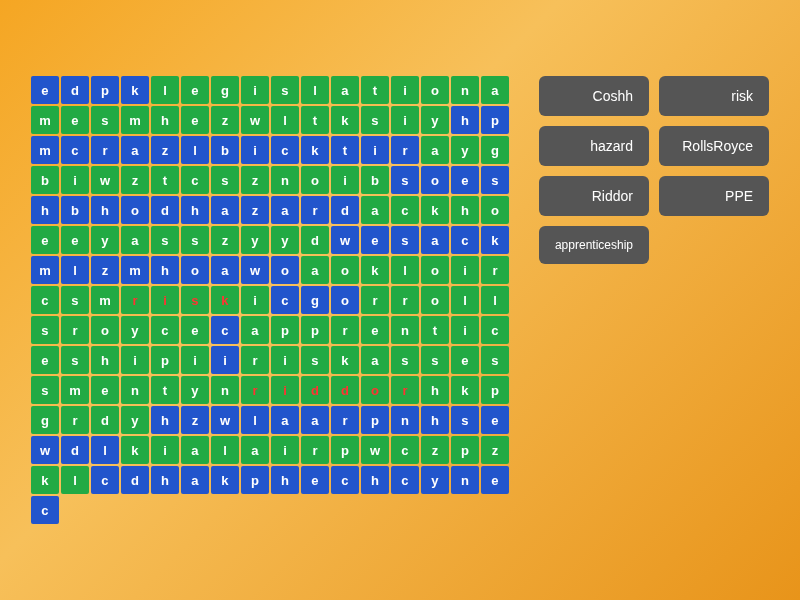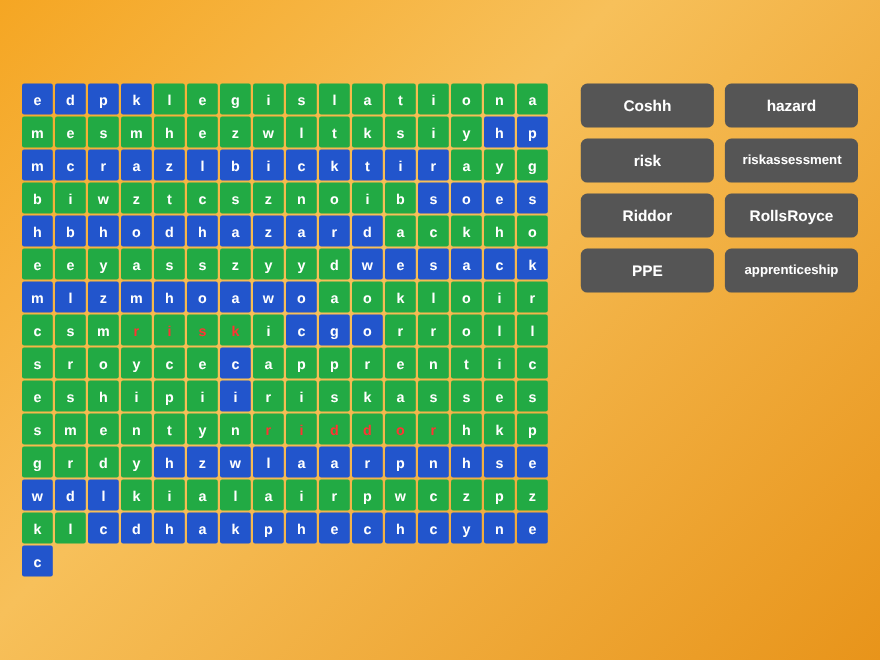--- a/index.html
+++ b/index.html
@@ -50,22 +50,22 @@
       gap: 10px;
       align-content: start;
     }
 
     .word-chip {
       background-color: #555555;
       color: white;
       padding: 12px 16px;
       border-radius: 6px;
       font-size: 14px;
-      font-weight: bold;
-      text-align: center;
+      font-weight: normal;
+      text-align: right;
       min-width: 110px;
     }
 
     .word-chip-wide {
       font-size: 12px;
     }
   </style>
 </head>
 <body>
 
@@ -294,21 +294,20 @@
       <div class="cell" style="background-color: rgb(34, 85, 204); color: white;">h</div>
       <div class="cell" style="background-color: rgb(34, 85, 204); color: white;">c</div>
       <div class="cell" style="background-color: rgb(34, 85, 204); color: white;">y</div>
       <div class="cell" style="background-color: rgb(34, 85, 204); color: white;">n</div>
       <div class="cell" style="background-color: rgb(34, 85, 204); color: white;">e</div>
       <div class="cell" style="background-color: rgb(34, 85, 204); color: white;">c</div>
     </div>
 
   <div class="word-list" id="word-list">
   <div class="word-chip">Coshh</div>
+      <div class="word-chip">risk</div>
       <div class="word-chip">hazard</div>
-      <div class="word-chip">risk</div>
-      <div class="word-chip word-chip-wide">riskassessment</div>
+      <div class="word-chip">RollsRoyce</div>
       <div class="word-chip">Riddor</div>
-      <div class="word-chip">RollsRoyce</div>
       <div class="word-chip">PPE</div>
       <div class="word-chip word-chip-wide">apprenticeship</div>
     </div>
 </div>
 
 </body></html>

